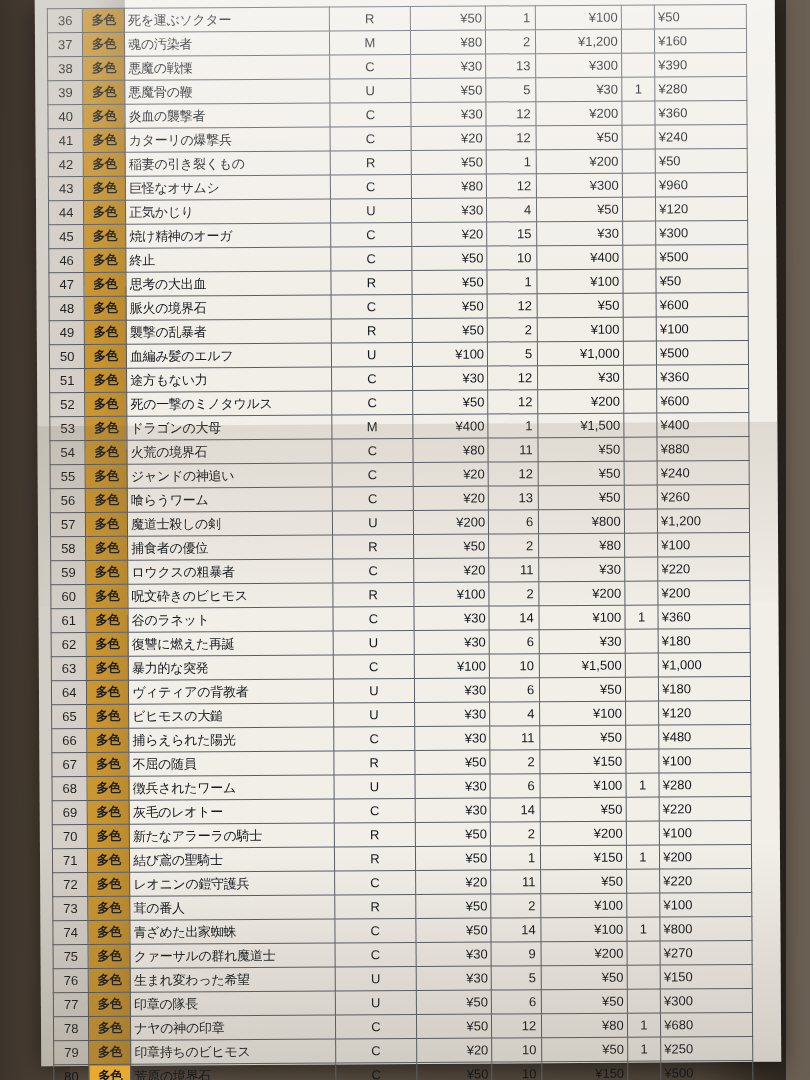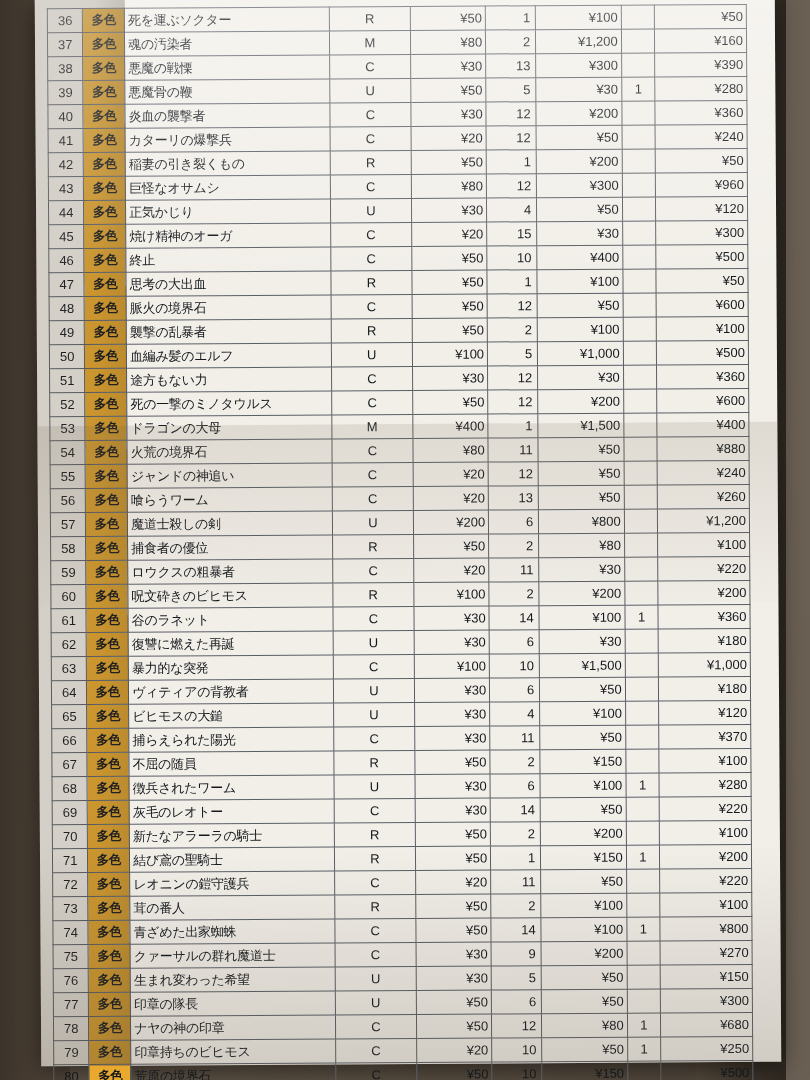--- a/index.html
+++ b/index.html
@@ -87,21 +87,21 @@
     font-family: "Liberation Sans", sans-serif;
   }
   td.num     { text-align: center; font-size: 13px; }
   td.color   { text-align: center; background: #e8a92e; font-weight: bold; font-size: 12.5px; letter-spacing: -0.5px; }
   td.name    { text-align: left; font-size: 13px; letter-spacing: -0.3px; }
   td.rar     { text-align: center; font-size: 13px; }
   td.price   { text-align: right; font-size: 13px; }
   td.qty     { text-align: right; font-size: 13px; padding-right: 5px; }
   td.total   { text-align: right; font-size: 13px; }
   td.foil    { text-align: center; font-size: 13px; }
-  td.sum     { text-align: right; font-size: 13px; }
+  td.sum     { font-size: 13px; }
 
   
   td.gap { border-left: 1px solid #5a5f66; }
 </style>
 </head>
 <body>
 
 <div id="scene">
   <div id="desk-left"></div>
   <div id="desk-right"></div>
@@ -453,21 +453,21 @@
             </tr>
             <tr>
               <td class="num">66</td>
               <td class="color">多色</td>
               <td class="name">捕らえられた陽光</td>
               <td class="rar gap">C</td>
               <td class="price gap">¥30</td>
               <td class="qty">11</td>
               <td class="total gap">¥50</td>
               <td class="foil"></td>
-              <td class="sum gap">¥370</td>
+              <td class="sum gap">¥480</td>
             </tr>
             <tr>
               <td class="num">67</td>
               <td class="color">多色</td>
               <td class="name">不屈の随員</td>
               <td class="rar gap">R</td>
               <td class="price gap">¥50</td>
               <td class="qty">2</td>
               <td class="total gap">¥150</td>
               <td class="foil"></td>

